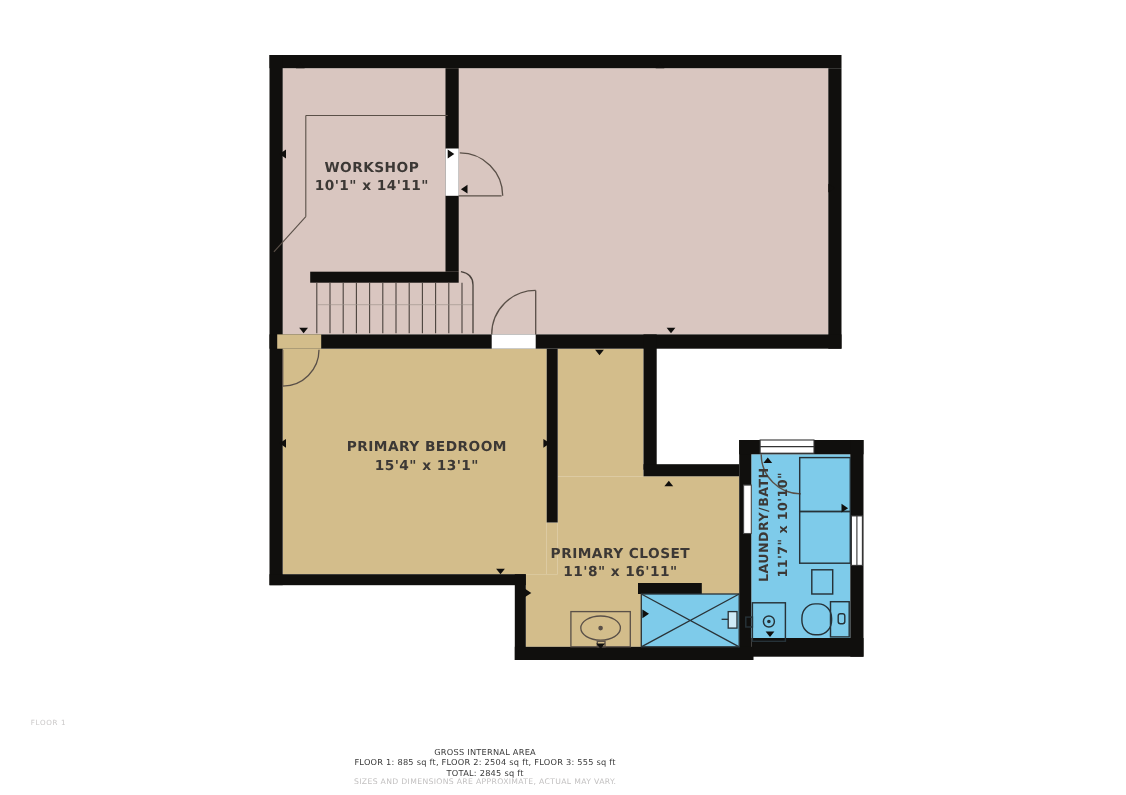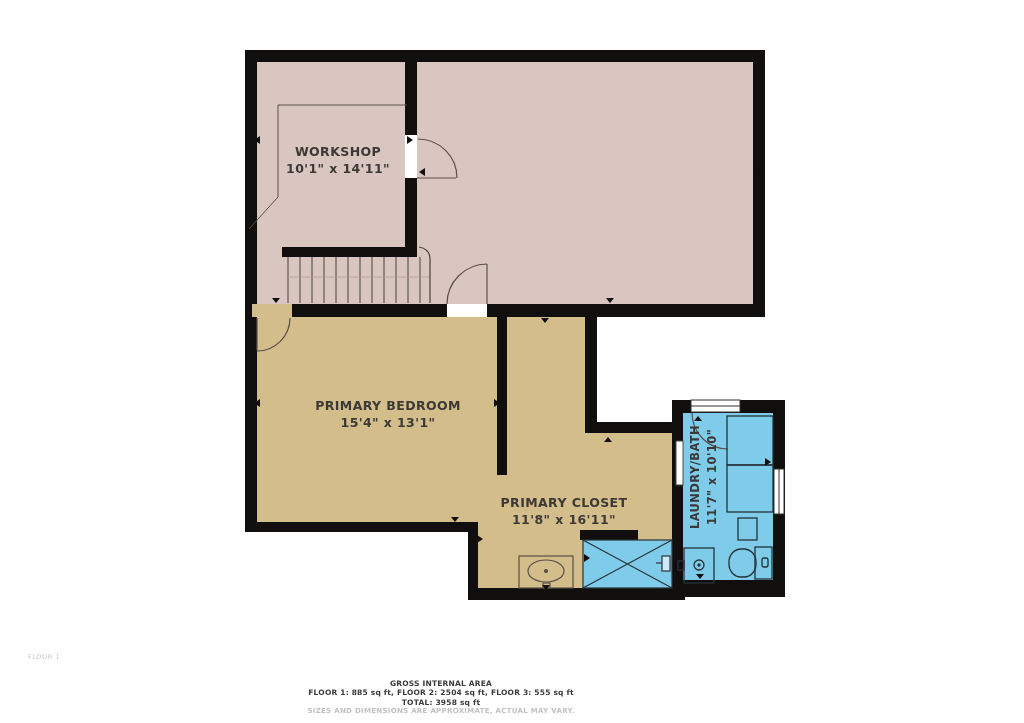--- a/index.html
+++ b/index.html
@@ -15,21 +15,21 @@
   svg.overlay{position:absolute;left:0;top:0;}
   .room-label{position:absolute;transform:translate(-50%,-50%);text-align:center;
               font-weight:bold;color:var(--label);white-space:nowrap;letter-spacing:.4px;}
   .room-label .ln{display:block;}
   .lbl-12{font-size:12.5px;line-height:17px;}
   .lbl-13{font-size:13px;line-height:17.5px;}
   .lbl-rot{transform:translate(-50%,-50%) rotate(-90deg);font-size:11.5px;line-height:16.5px;}
   #floor-tag{position:absolute;left:28px;top:653px;font-size:6.5px;font-weight:normal;
              color:var(--floor-label);letter-spacing:.6px;}
   #footer{position:absolute;left:50%;top:679px;transform:translateX(-50%);text-align:center;
-          font-weight:bold;color:var(--footer-text);}
+          font-weight:normal;color:var(--footer-text);}
   #footer .fl{font-size:7.5px;line-height:9.4px;letter-spacing:.2px;}
   #footer .muted{color:var(--footer-muted);font-size:7px;letter-spacing:.3px;}
 </style>
 </head>
 <body>
 
 <div id="canvas">
 
   <div class="f f-pink" style="left:257px;top:62px;width:496px;height:242px;"></div>
   <div class="f f-tan" style="left:257px;top:317px;width:240px;height:205px;"></div>
@@ -176,17 +176,17 @@
   <div class="room-label lbl-rot" style="left:703px;top:477px;">
     <span class="ln">LAUNDRY/BATH</span>
     <span class="ln">11'7" x 10'10"</span>
   </div>
 
   <div id="floor-tag">FLOOR 1</div>
 
   <div id="footer">
     <div class="fl">GROSS INTERNAL AREA</div>
     <div class="fl">FLOOR 1: 885 sq ft, FLOOR 2: 2504 sq ft, FLOOR 3: 555 sq ft</div>
-    <div class="fl">TOTAL: 3958 sq ft</div>
+    <div class="fl">TOTAL: 2845 sq ft</div>
     <div class="fl muted">SIZES AND DIMENSIONS ARE APPROXIMATE, ACTUAL MAY VARY.</div>
   </div>
 
 </div>
 
 </body></html>

